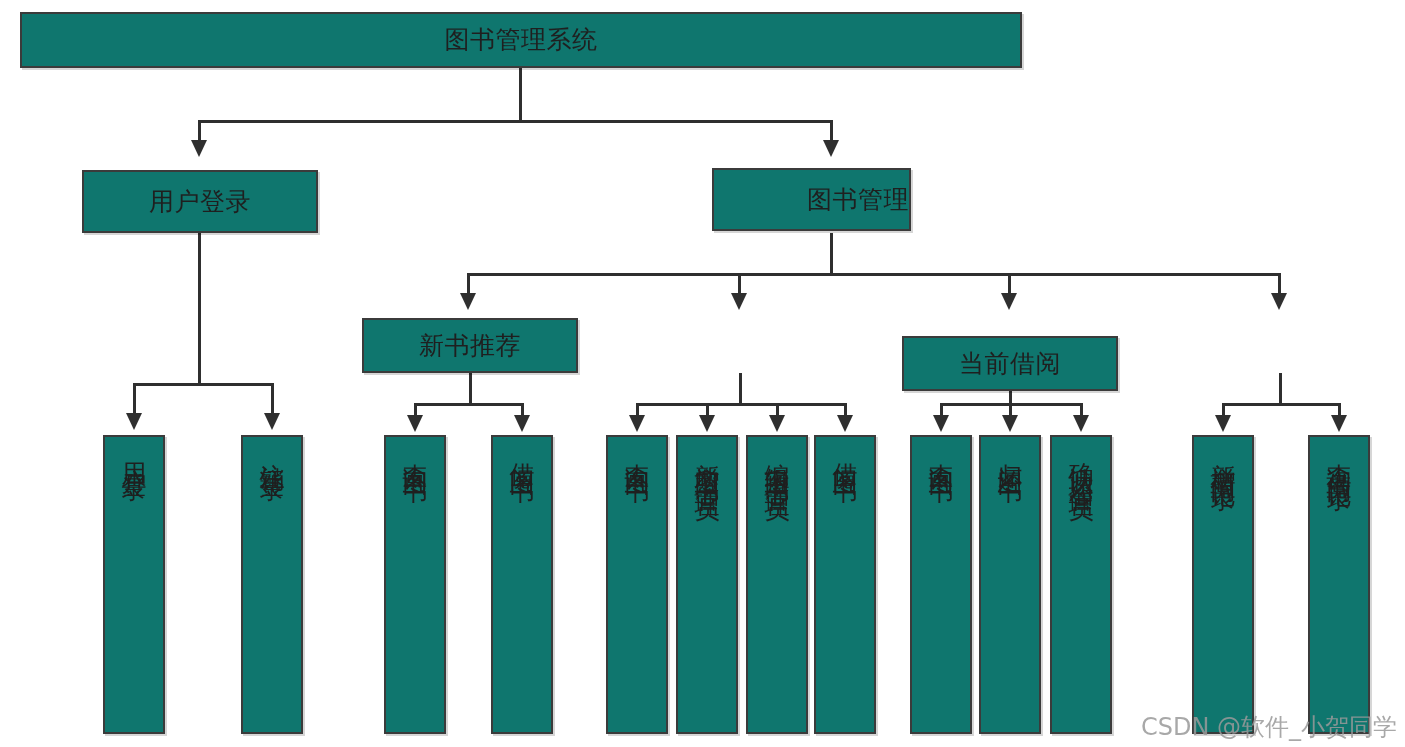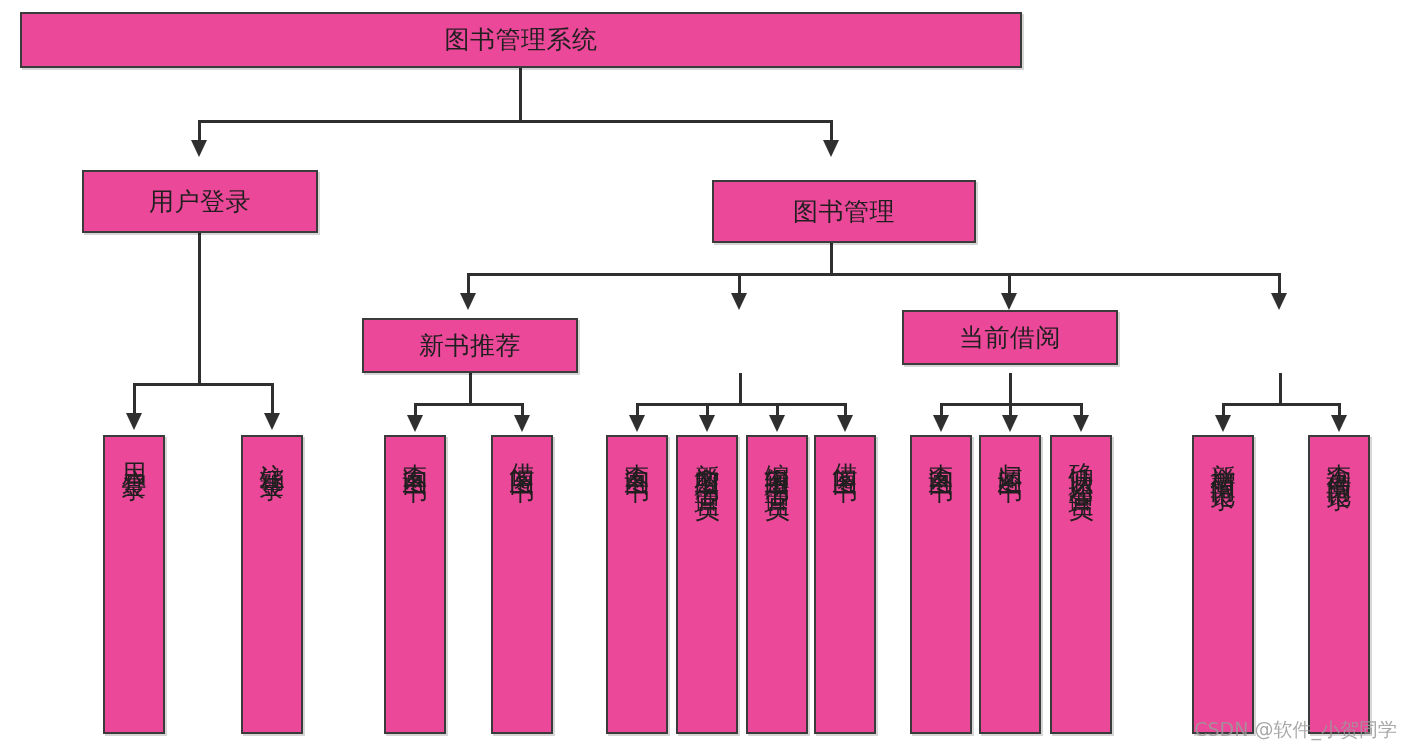--- a/index.html
+++ b/index.html
@@ -7,21 +7,21 @@
   body{
     font-family:"DejaVu Sans","Liberation Sans",sans-serif;
     width:1405px;height:747px;position:relative;overflow:hidden;
   }
   #diagram{position:absolute;left:0;top:0;width:1405px;height:747px;}
 
   
   .node{
     position:absolute;
     box-sizing:border-box;
-    background:#ec4899;
+    background:#0f766e;
     border:2.5px solid #3b3b3b;
     box-shadow:2px 2px 0 0 rgba(0,0,0,0.16);
     display:flex;
     align-items:center;
     justify-content:center;
     color:#1f1f1f;
     z-index:3;
   }
   .node .label{
     display:block;
@@ -58,21 +58,21 @@
     border-left:8px solid transparent;
     border-right:8px solid transparent;
     border-top:17px solid #2f2f2f;
     z-index:2;
   }
 
   
   #watermark{
     position:absolute;
     right:8px;bottom:4px;
-    font-size:19px;
+    font-size:24px;
     color:#9a9a9a;
     opacity:.85;
     white-space:nowrap;
     z-index:6;
     font-family:"DejaVu Sans","Liberation Sans",sans-serif;
   }
 </style>
 </head>
 <body>
 
@@ -85,21 +85,21 @@
   <div class="ln v" style="left:519px;top:68px;height:54px;"></div>
   <div class="ln h" style="left:198px;top:120px;width:634px;"></div>
   <div class="ln v" style="left:198px;top:120px;height:22px;"></div>
   <div class="ln v" style="left:830px;top:120px;height:22px;"></div>
   <div class="arrow" style="left:191px;top:140px;"></div>
   <div class="arrow" style="left:823px;top:140px;"></div>
 
   <div class="node h" style="left:82px;top:170px;width:236px;height:63px;">
     <span class="label">用户登录</span>
   </div>
-  <div class="node h" style="left:712px;top:180px;width:264px;height:63px;">
+  <div class="node h" style="left:712px;top:168px;width:199px;height:63px;justify-content:flex-end;">
     <span class="label">图书管理</span>
   </div>
 
   <div class="ln v" style="left:198px;top:233px;height:152px;"></div>
   <div class="ln h" style="left:133px;top:383px;width:140px;"></div>
   <div class="ln v" style="left:133px;top:383px;height:32px;"></div>
   <div class="ln v" style="left:271px;top:383px;height:32px;"></div>
   <div class="arrow" style="left:126px;top:413px;"></div>
   <div class="arrow" style="left:264px;top:413px;"></div>
 
@@ -110,21 +110,21 @@
   <div class="ln v" style="left:1008px;top:273px;height:22px;"></div>
   <div class="ln v" style="left:1278px;top:273px;height:22px;"></div>
   <div class="arrow" style="left:460px;top:293px;"></div>
   <div class="arrow" style="left:731px;top:293px;"></div>
   <div class="arrow" style="left:1001px;top:293px;"></div>
   <div class="arrow" style="left:1271px;top:293px;"></div>
 
   <div class="node h" style="left:362px;top:318px;width:216px;height:55px;">
     <span class="label">新书推荐</span>
   </div>
-  <div class="node h" style="left:902px;top:310px;width:216px;height:55px;">
+  <div class="node h" style="left:902px;top:336px;width:216px;height:55px;">
     <span class="label">当前借阅</span>
   </div>
 
   <div class="ln v" style="left:469px;top:373px;height:32px;"></div>
   <div class="ln h" style="left:414px;top:403px;width:110px;"></div>
   <div class="ln v" style="left:414px;top:403px;height:14px;"></div>
   <div class="ln v" style="left:521px;top:403px;height:14px;"></div>
   <div class="arrow" style="left:407px;top:415px;"></div>
   <div class="arrow" style="left:514px;top:415px;"></div>
 

